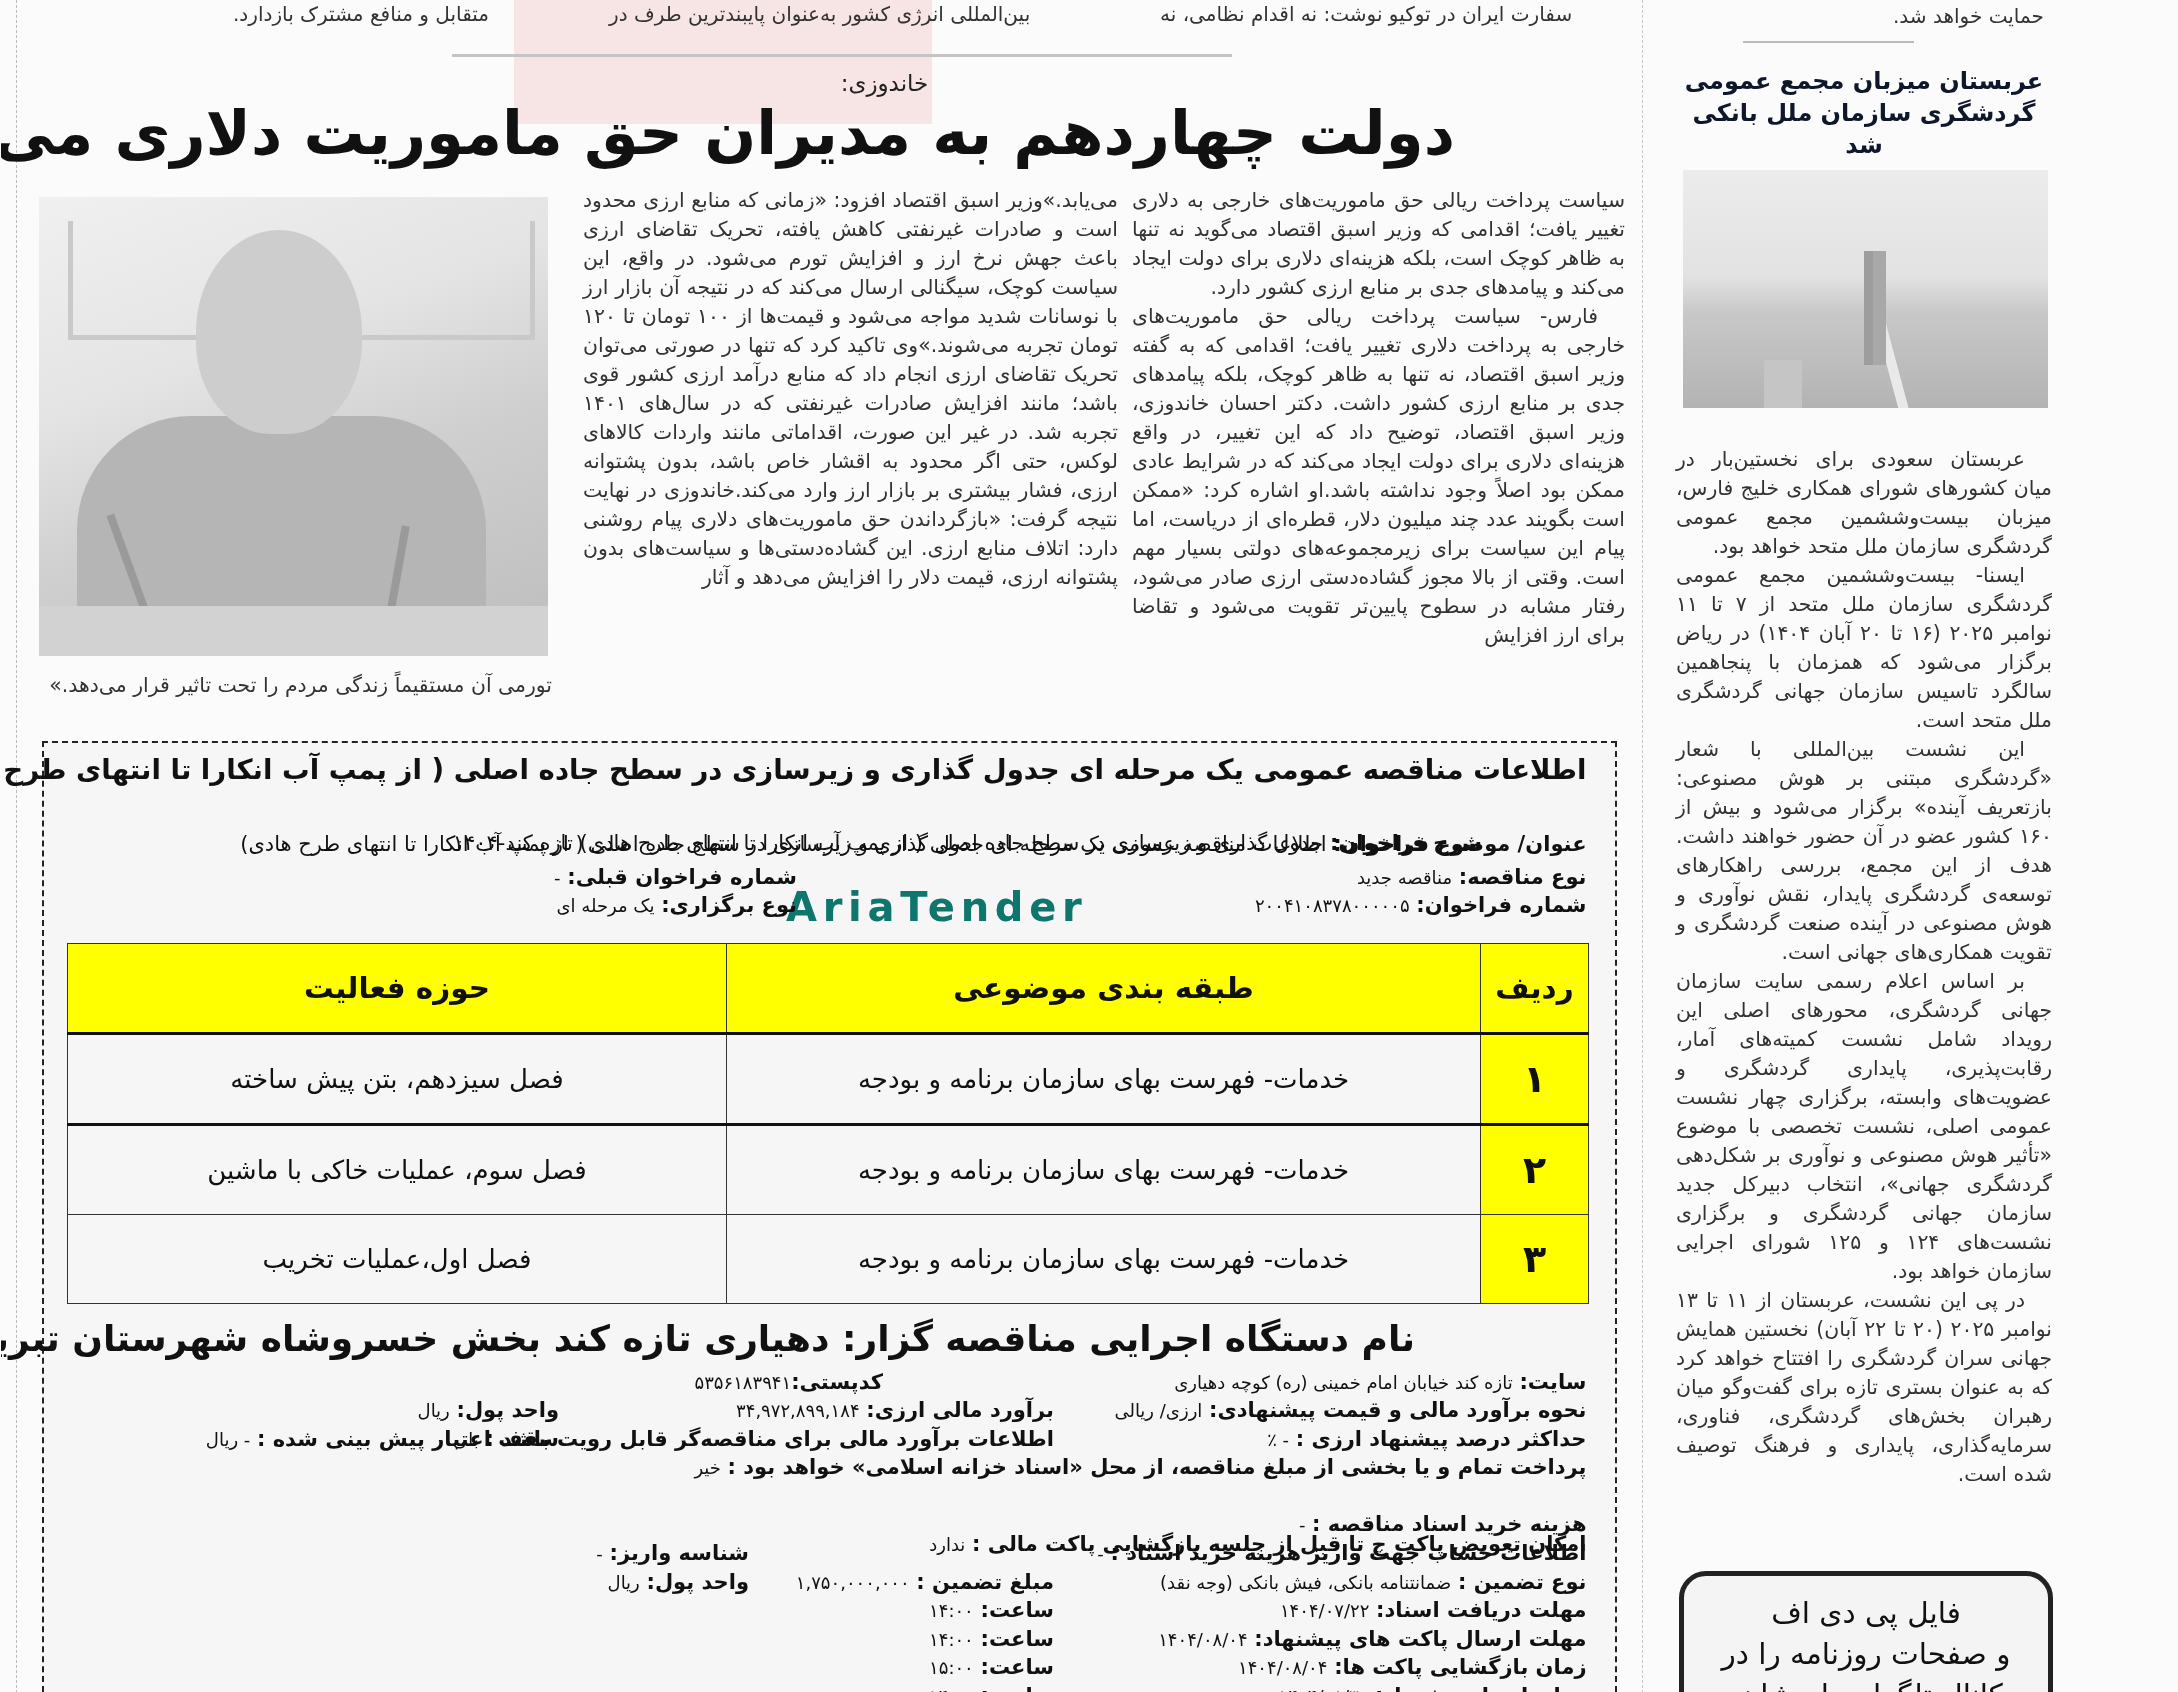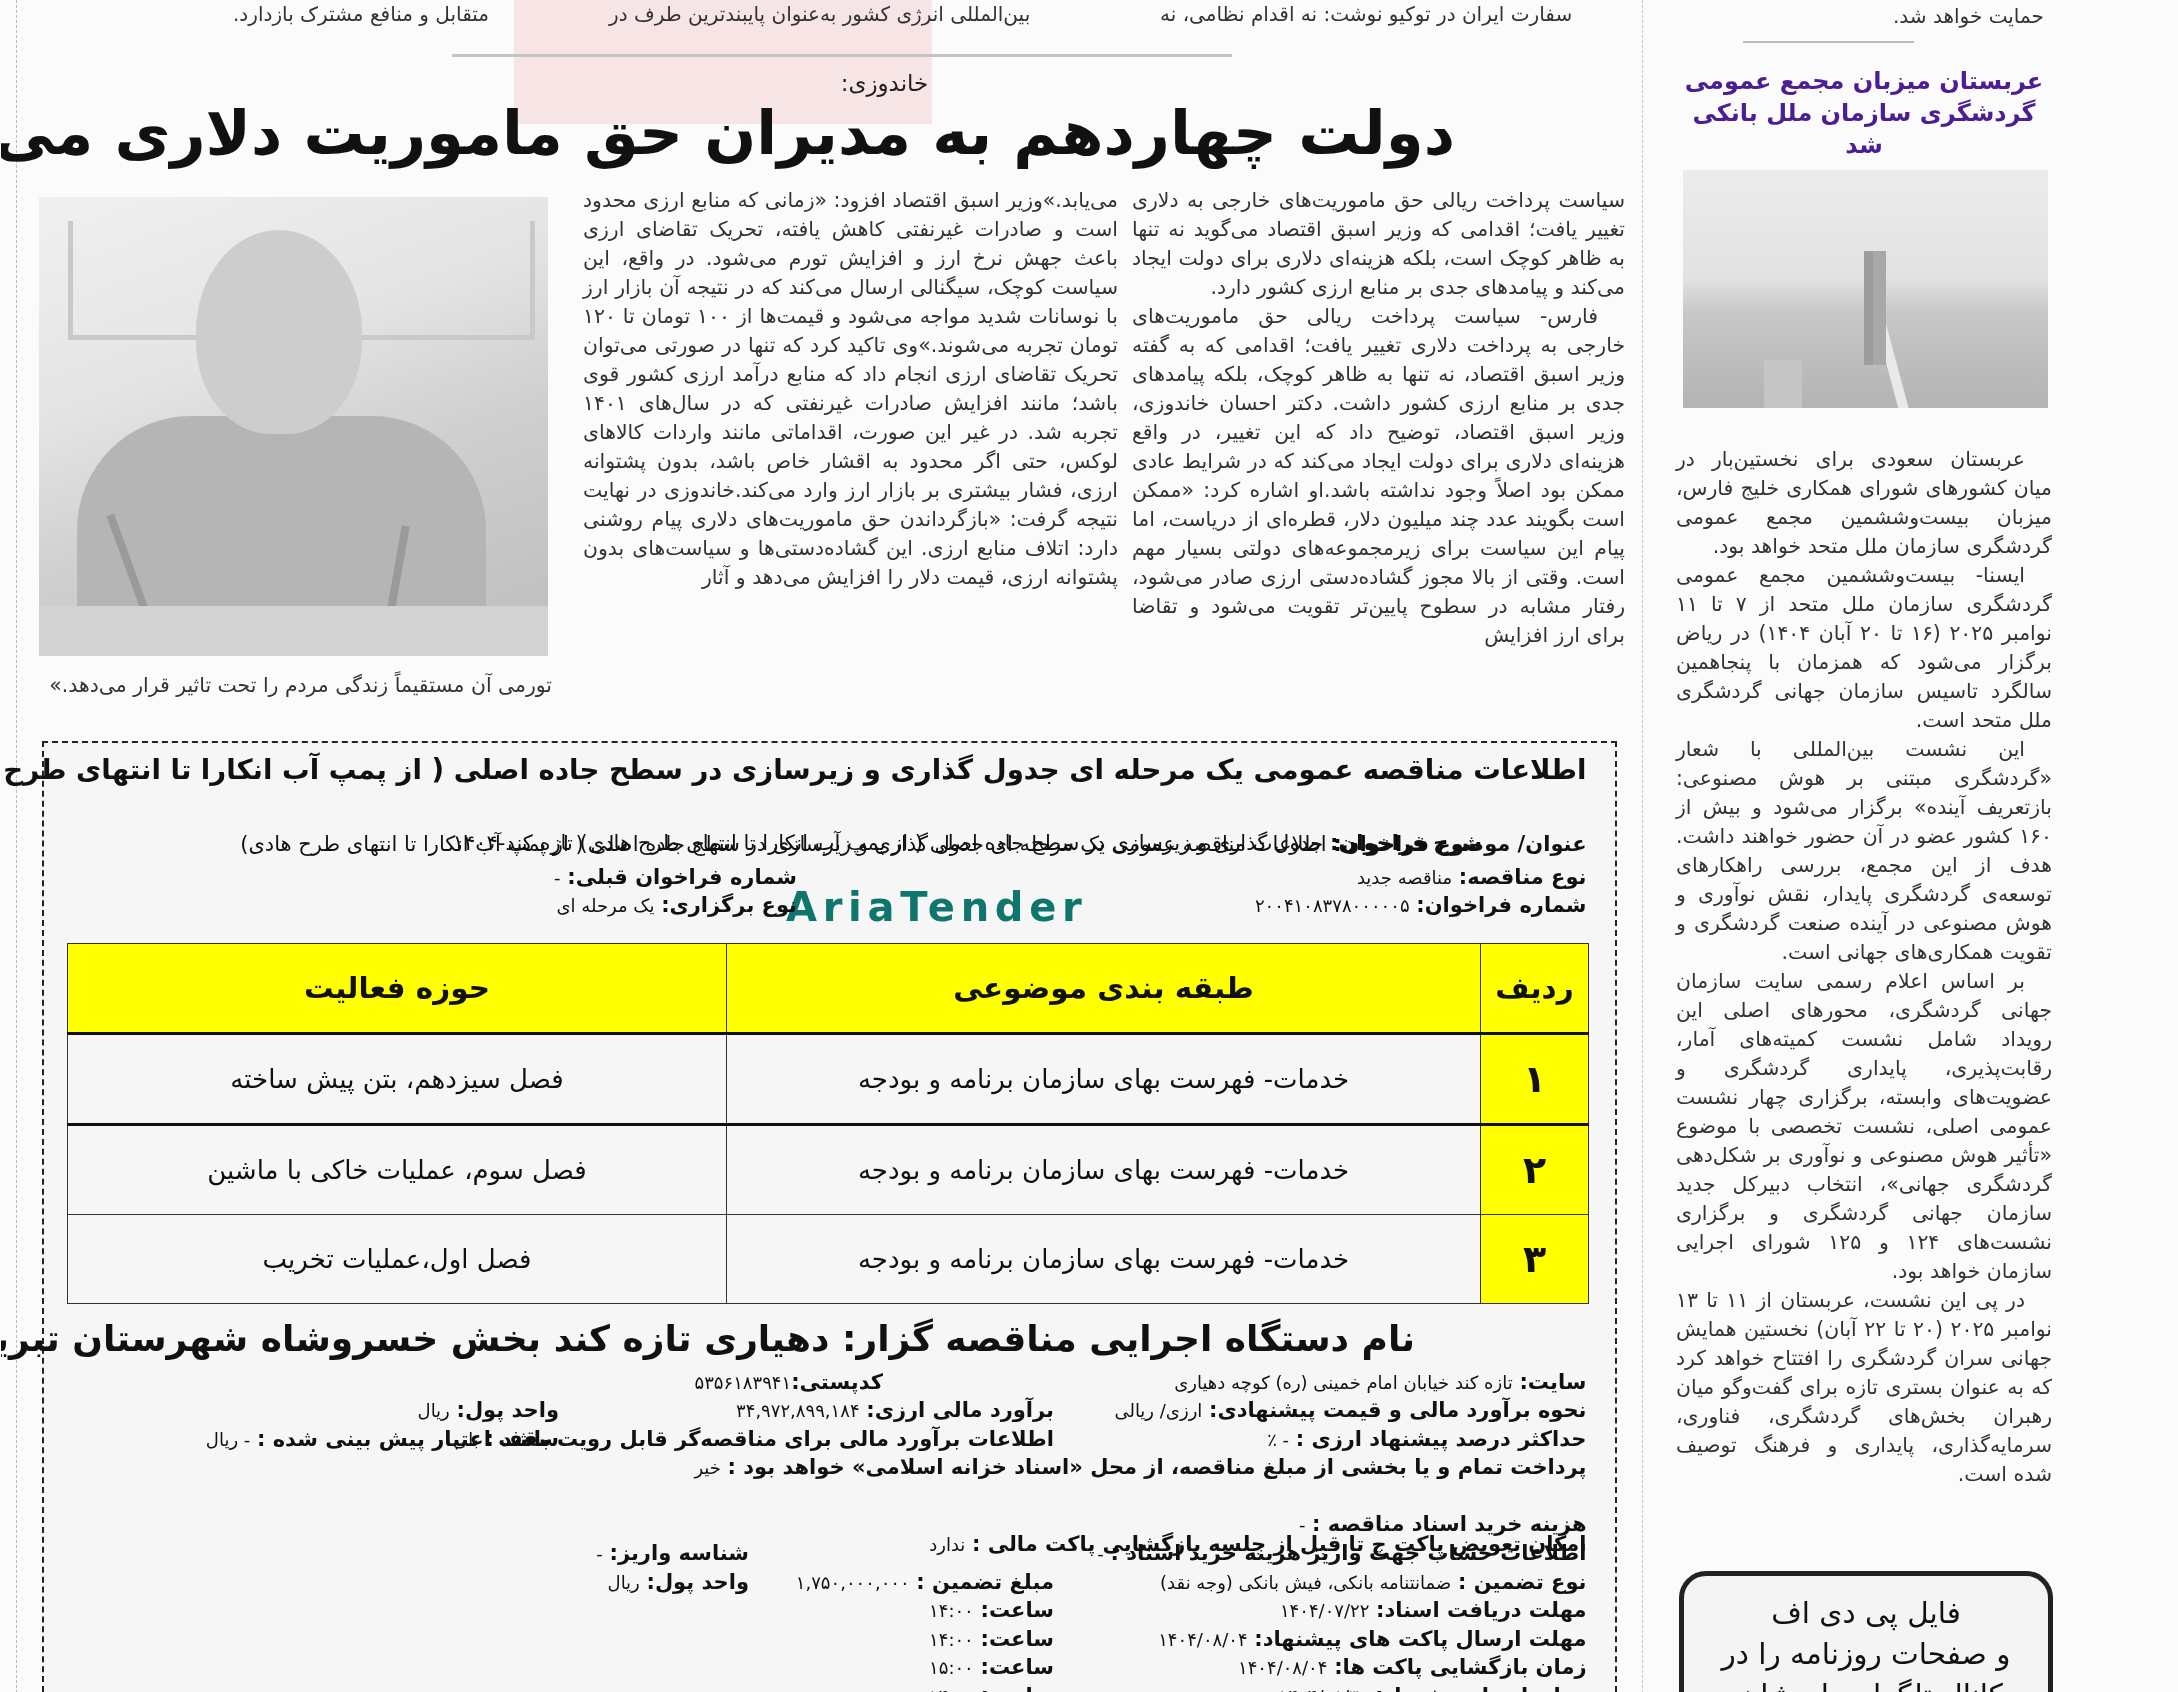--- a/index.html
+++ b/index.html
@@ -30,21 +30,21 @@
   .watermark-fa{position:absolute;left:713px;top:204px;font-size:32px;color:#e3e3e3;letter-spacing:11.4px;}
   table.tender{position:absolute;left:23px;top:200px;width:1522px;border-collapse:collapse;direction:rtl;}
   table.tender th,table.tender td{border:1.4px solid #333;text-align:center;}
   table.tender th{background:#ffff00;height:86px;font-size:29.5px;font-weight:bold;color:#111;border-bottom:3.8px solid #111;}
   table.tender td{height:86px;font-size:26px;color:#111;background:#f6f6f6;}
   table.tender td.idx{background:#ffff00;font-size:38px;font-weight:bold;width:105px;}
   table.tender tr.r1 td{border-bottom:3.8px solid #111;}
   .org{position:absolute;right:200px;top:575px;font-size:36px;font-weight:bold;color:#111;white-space:nowrap;}
   .sidebar-top{position:absolute;left:1893px;top:3.8px;font-size:20px;color:#333;}
   .sb-hr{position:absolute;left:1743px;top:41px;width:171px;height:1.9px;background:#bbb;}
-  .sb-title{position:absolute;left:1674px;top:65px;width:380px;text-align:center;font-size:24px;font-weight:bold;line-height:32px;color:#4c1d95;}
+  .sb-title{position:absolute;left:1674px;top:65px;width:380px;text-align:center;font-size:24px;font-weight:bold;line-height:32px;color:#0f172a;}
   .sb-photo{position:absolute;left:1683px;top:170px;width:365px;height:238px;background:linear-gradient(180deg,#ececec 0%,#e2e2e2 45%,#c8c8c8 60%,#b3b3b3 100%);overflow:hidden;}
   .sb-photo .tower{position:absolute;left:181px;top:81px;width:13.3px;height:114px;background:#9d9d9d;}
   .sb-photo .tower2{position:absolute;left:190px;top:81px;width:13.3px;height:114px;background:#a8a8a8;}
   .sb-photo .bldg{position:absolute;left:81px;top:190px;width:38px;height:48px;background:#c5c5c5;}
   .sb-photo .road{position:absolute;left:200px;top:114px;width:9.5px;height:133px;background:#e9e9e9;transform:rotate(-15deg);}
   .sb-col{position:absolute;left:1676px;top:445px;width:376px;font-size:20.4px;line-height:29px;text-align:justify;text-align-last:right;color:#333;}
   .sb-col p{margin:0;text-indent:27px;}
   .promo{position:absolute;left:1679px;top:1571px;width:374px;height:152px;border:5.7px solid #222;border-radius:27px 27px 0 0;background:#f4f4f4;box-sizing:border-box;text-align:center;font-size:29.5px;line-height:41px;color:#111;padding-top:17px;}
 </style>
 </head>

